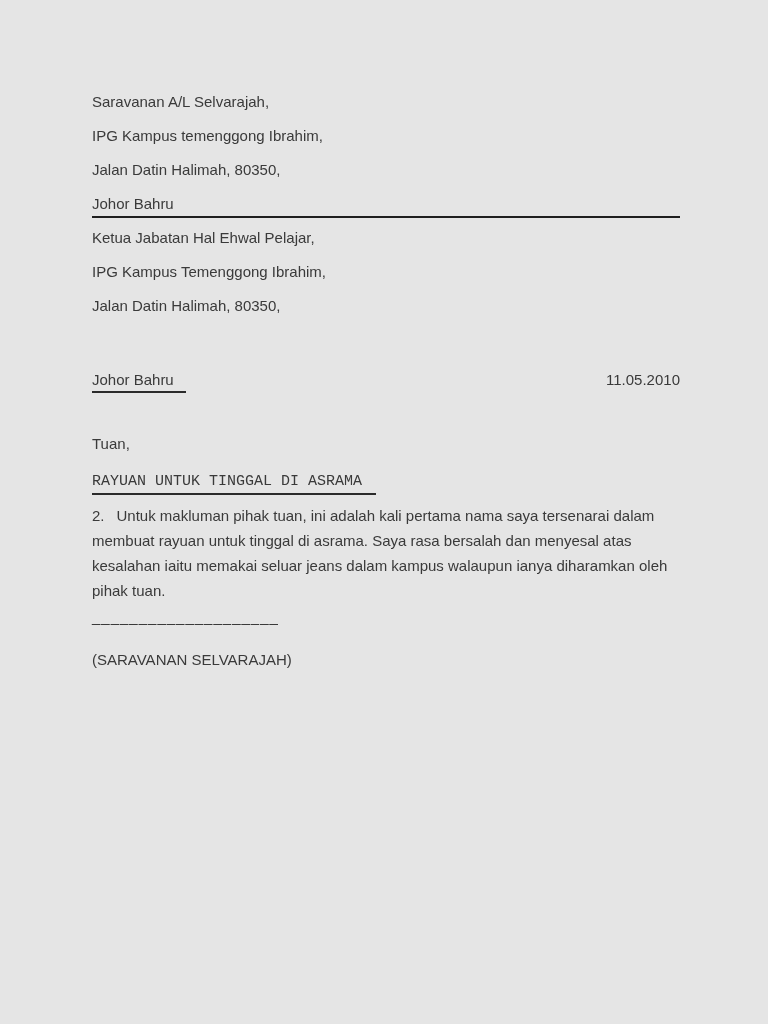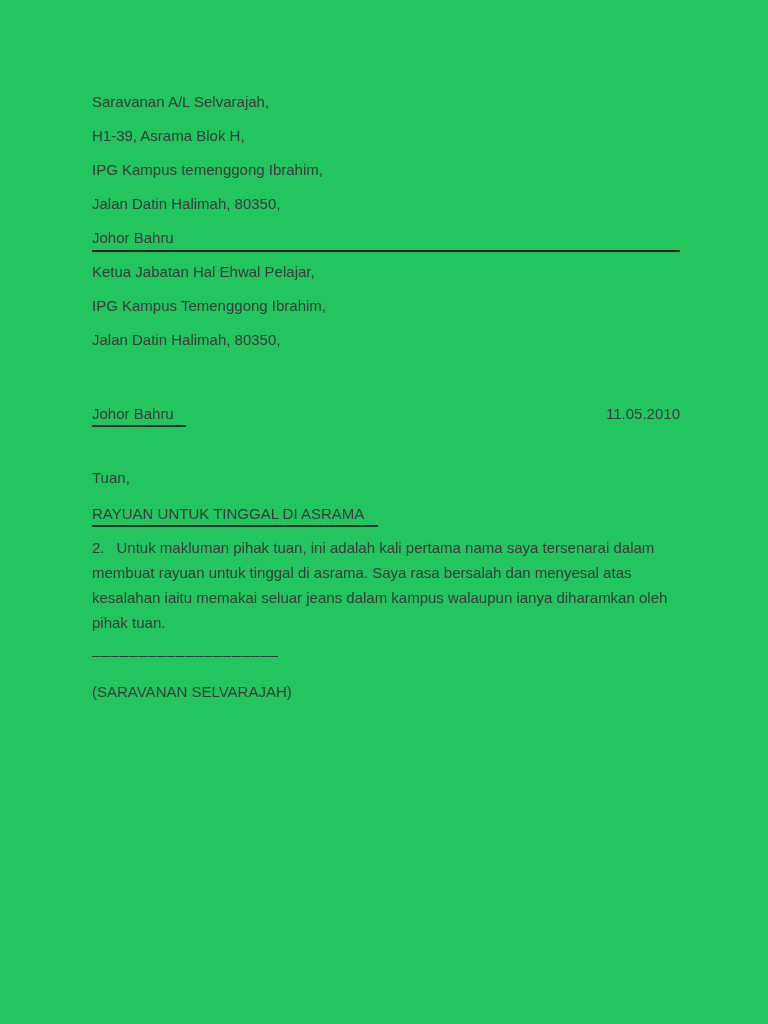--- a/index.html
+++ b/index.html
@@ -4,21 +4,21 @@
 <style>
   html, body {
     margin: 0;
     padding: 0;
     background: #ffffff;
   }
   .page {
     position: relative;
     width: 768px;
     height: 1024px;
-    background: #22c55e;
+    background: #e5e5e5;
     font-family: "Liberation Sans", "DejaVu Sans", sans-serif;
     font-size: 15px;
     color: #3a3a3a;
     overflow: hidden;
   }
   .content {
     position: absolute;
     left: 92px;
     top: 94px;
     width: 588px;
@@ -60,20 +60,21 @@
   }
   .subject {
     margin-bottom: 8px;
   }
   .subject-text {
     display: inline-block;
     line-height: 16px;
     padding-right: 14px;
     padding-bottom: 3px;
     border-bottom: 2px solid #2b2b2b;
+    font-family: Liberation Mono, monospace;
   }
   .para {
     margin: 0 0 6px 0;
     line-height: 25px;
   }
   .para-num {
     margin-right: 12px;
   }
   .closing {
     line-height: 25px;
@@ -91,21 +92,20 @@
   }
 </style>
 </head>
 <body>
 
 <div class="page">
   <div class="content">
 
     <div class="addr-block">
       <div class="addr-line">Saravanan A/L Selvarajah,</div>
-      <div class="addr-line">H1-39, Asrama Blok H,</div>
       <div class="addr-line">IPG Kampus temenggong Ibrahim,</div>
       <div class="addr-line">Jalan Datin Halimah, 80350,</div>
       <div class="addr-line addr-line-last">Johor Bahru</div>
     </div>
 
     <hr class="divider">
 
     <div class="addr-block">
       <div class="addr-line">Ketua Jabatan Hal Ehwal Pelajar,</div>
       <div class="addr-line">IPG Kampus Temenggong Ibrahim,</div>

